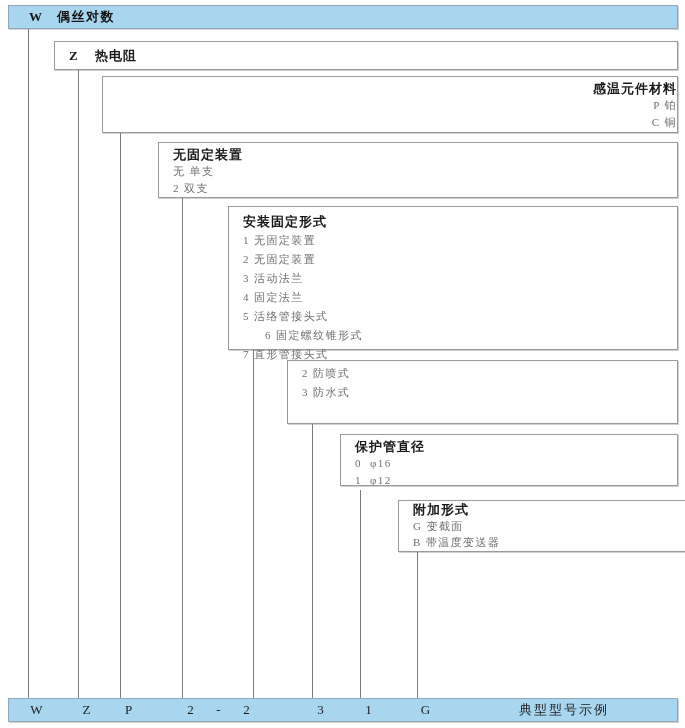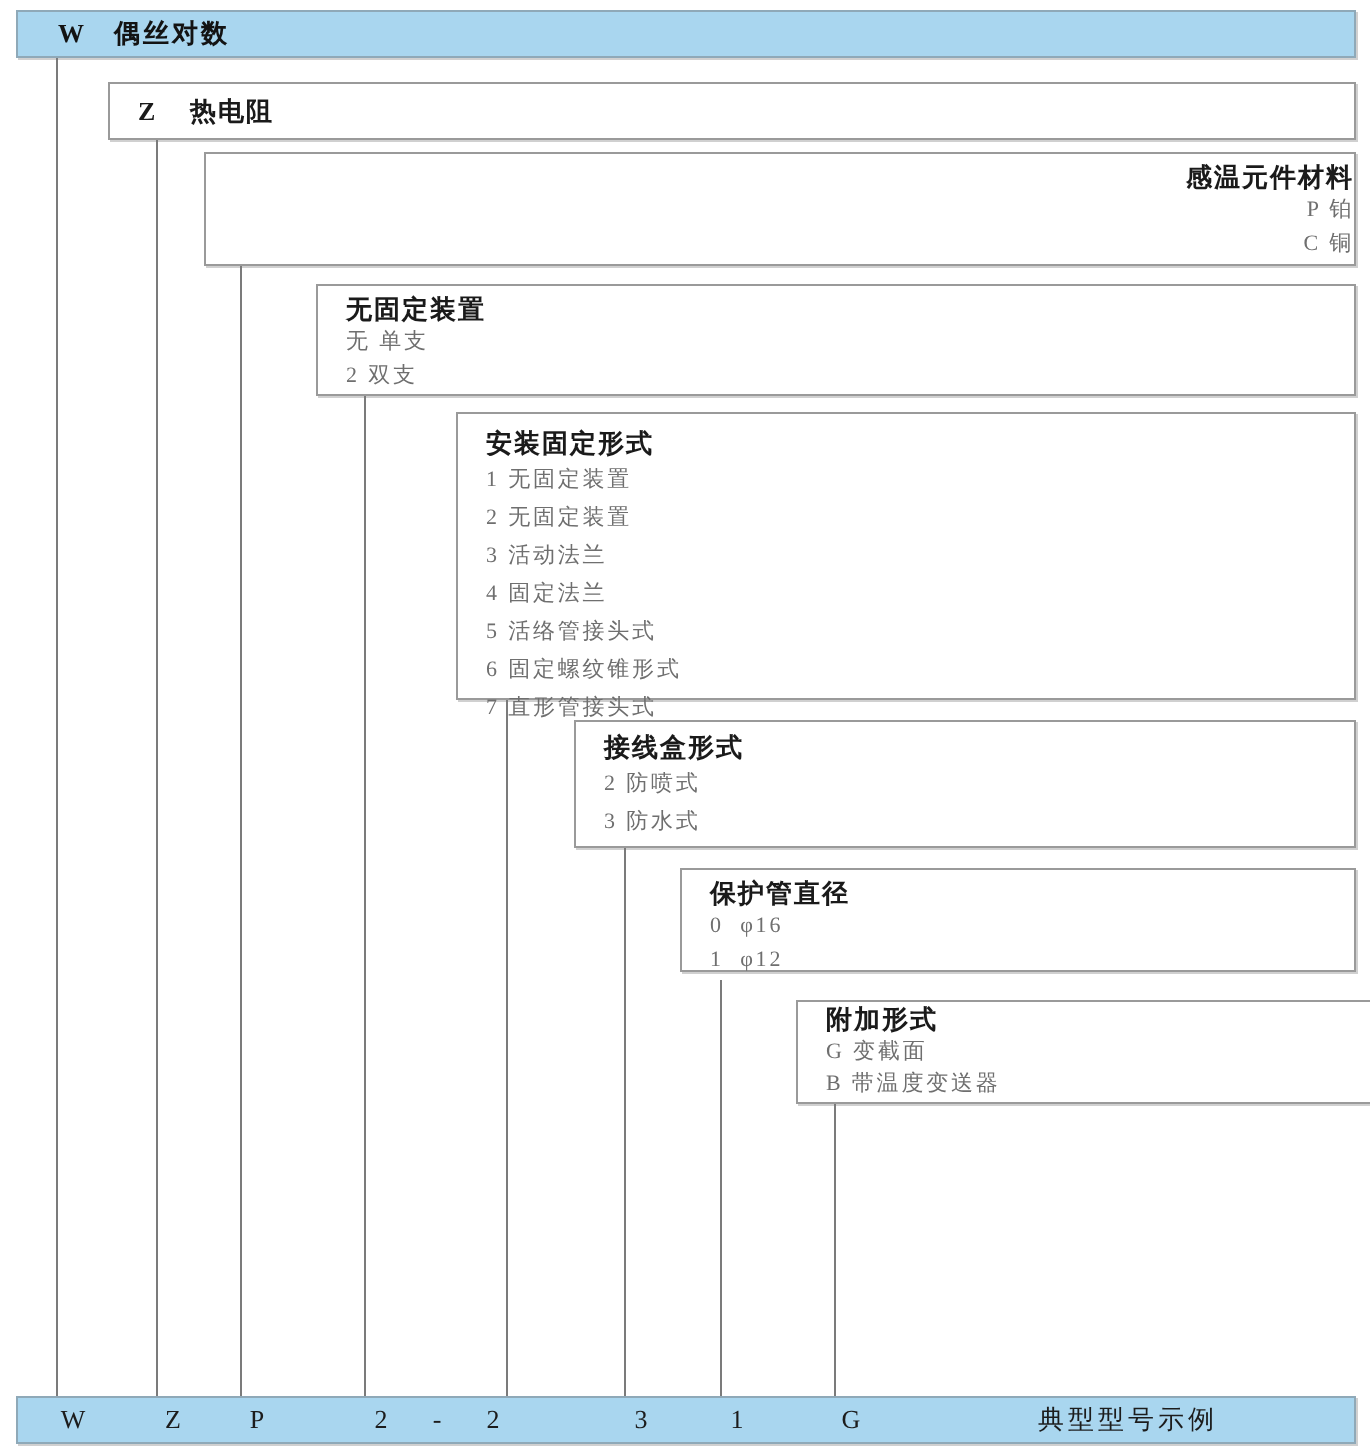--- a/index.html
+++ b/index.html
@@ -157,34 +157,33 @@
         <span>活动法兰</span>
       </div>
       <div class="bx-row" style="line-height:19px;">
         <span>4</span>
         <span>固定法兰</span>
       </div>
       <div class="bx-row" style="line-height:19px;">
         <span>5</span>
         <span>活络管接头式</span>
       </div>
-      <div class="bx-row" style="line-height:19px;">
+      <div class="bx-row" style="line-height:19px;margin-left:22px;">
         <span>6</span>
         <span>固定螺纹锥形式</span>
       </div>
       <div class="bx-row" style="line-height:19px;">
         <span>7</span>
         <span>直形管接头式</span>
       </div>
     </div>
   </div>
 
   <div class="box" style="left:287px; top:360px; width:391px; height:64px;">
     <div class="bx-inner" style="padding-left:14px; padding-top:3px;">
-      <div class="bx-title" style="line-height:19px;">接线盒形式</div>
       <div class="bx-row" style="line-height:19px;">
         <span>2</span>
         <span>防喷式</span>
       </div>
       <div class="bx-row" style="line-height:19px;">
         <span>3</span>
         <span>防水式</span>
       </div>
     </div>
   </div>

